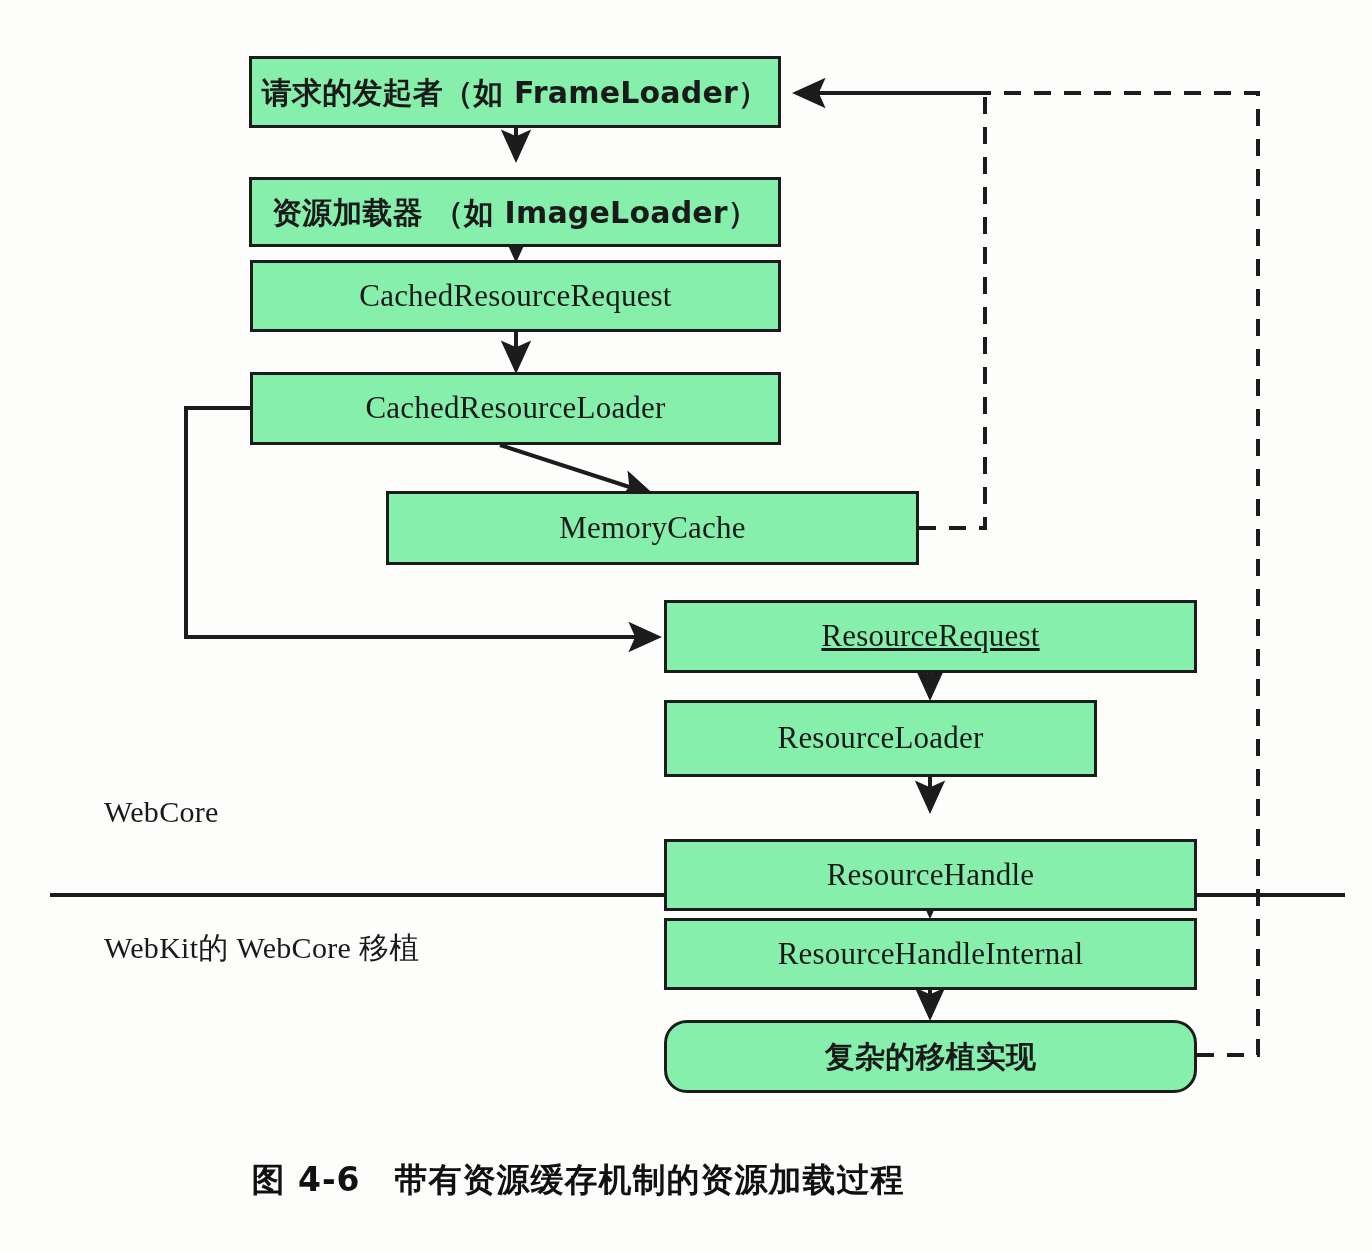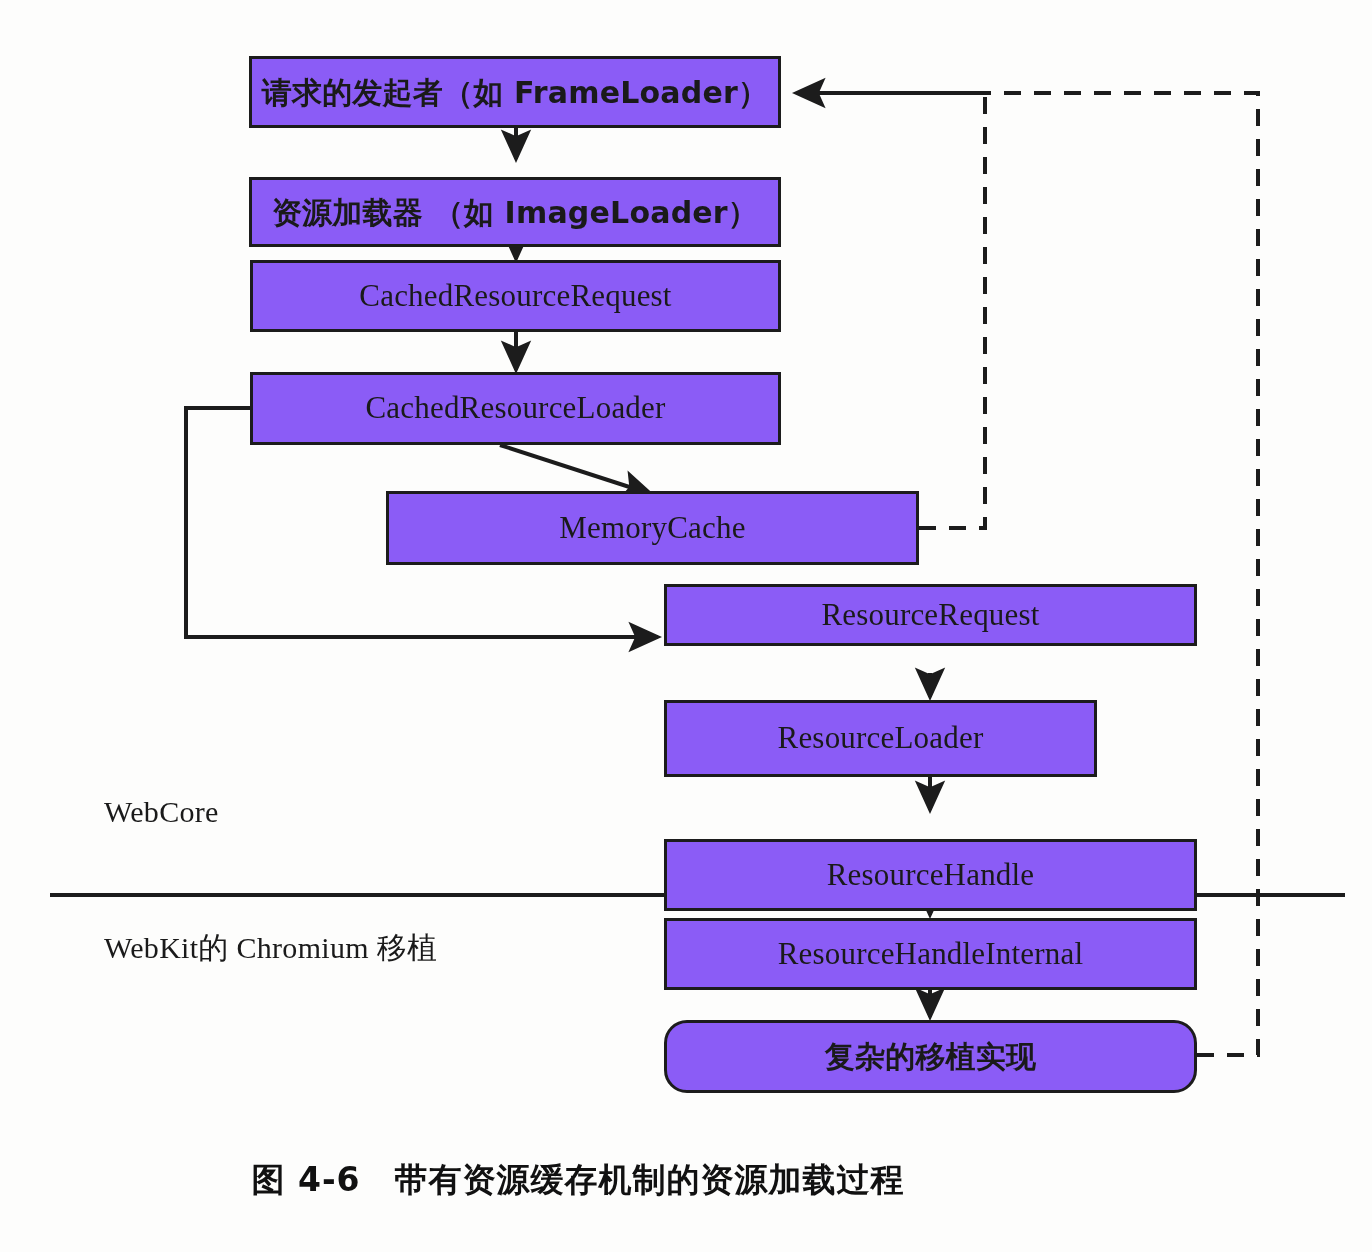--- a/index.html
+++ b/index.html
@@ -20,21 +20,21 @@
     position: absolute;
     left: 0;
     top: 0;
     width: 1372px;
     height: 1252px;
   }
   .node-box {
     position: absolute;
     box-sizing: border-box;
     border: 3px solid #1c1c1c;
-    background: #8b5cf6;
+    background: #86efac;
     display: flex;
     align-items: center;
     justify-content: center;
     text-align: center;
     line-height: 1.1;
     letter-spacing: 0.2px;
   }
   .node-label {
     display: block;
     white-space: nowrap;
@@ -116,21 +116,21 @@
   </div>
 
   <div class="node-box" style="left:250px; top:372px; width:531px; height:73px;">
     <span class="node-label lat-en">CachedResourceLoader</span>
   </div>
 
   <div class="node-box" style="left:386px; top:491px; width:533px; height:74px;">
     <span class="node-label lat-en">MemoryCache</span>
   </div>
 
-  <div class="node-box" style="left:664px; top:584px; width:533px; height:62px;">
+  <div class="node-box" style="left:664px; top:600px; width:533px; height:73px;text-decoration:underline;">
     <span class="node-label lat-en">ResourceRequest</span>
   </div>
 
   <div class="node-box" style="left:664px; top:700px; width:433px; height:77px;">
     <span class="node-label lat-en">ResourceLoader</span>
   </div>
 
   <div class="node-box" style="left:664px; top:813px; width:533px; height:72px;margin-top:26px;">
     <span class="node-label lat-en">ResourceHandle</span>
   </div>
@@ -141,20 +141,20 @@
 
   <div class="node-box" style="left:664px; top:1020px; width:533px; height:73px;border-radius:23px;">
     <span class="node-label cjk">复杂的移植实现</span>
   </div>
 
   <div class="zone-label" style="left:104px; top:795px;">
     <span>WebCore</span>
   </div>
 
   <div class="zone-label" style="left:104px; top:928px;">
-    <span>WebKit的 Chromium 移植</span>
+    <span>WebKit的 WebCore 移植</span>
   </div>
 
   <div id="caption">
     <span>图 4-6　带有资源缓存机制的资源加载过程</span>
   </div>
 
 </div>
 
 </body></html>

